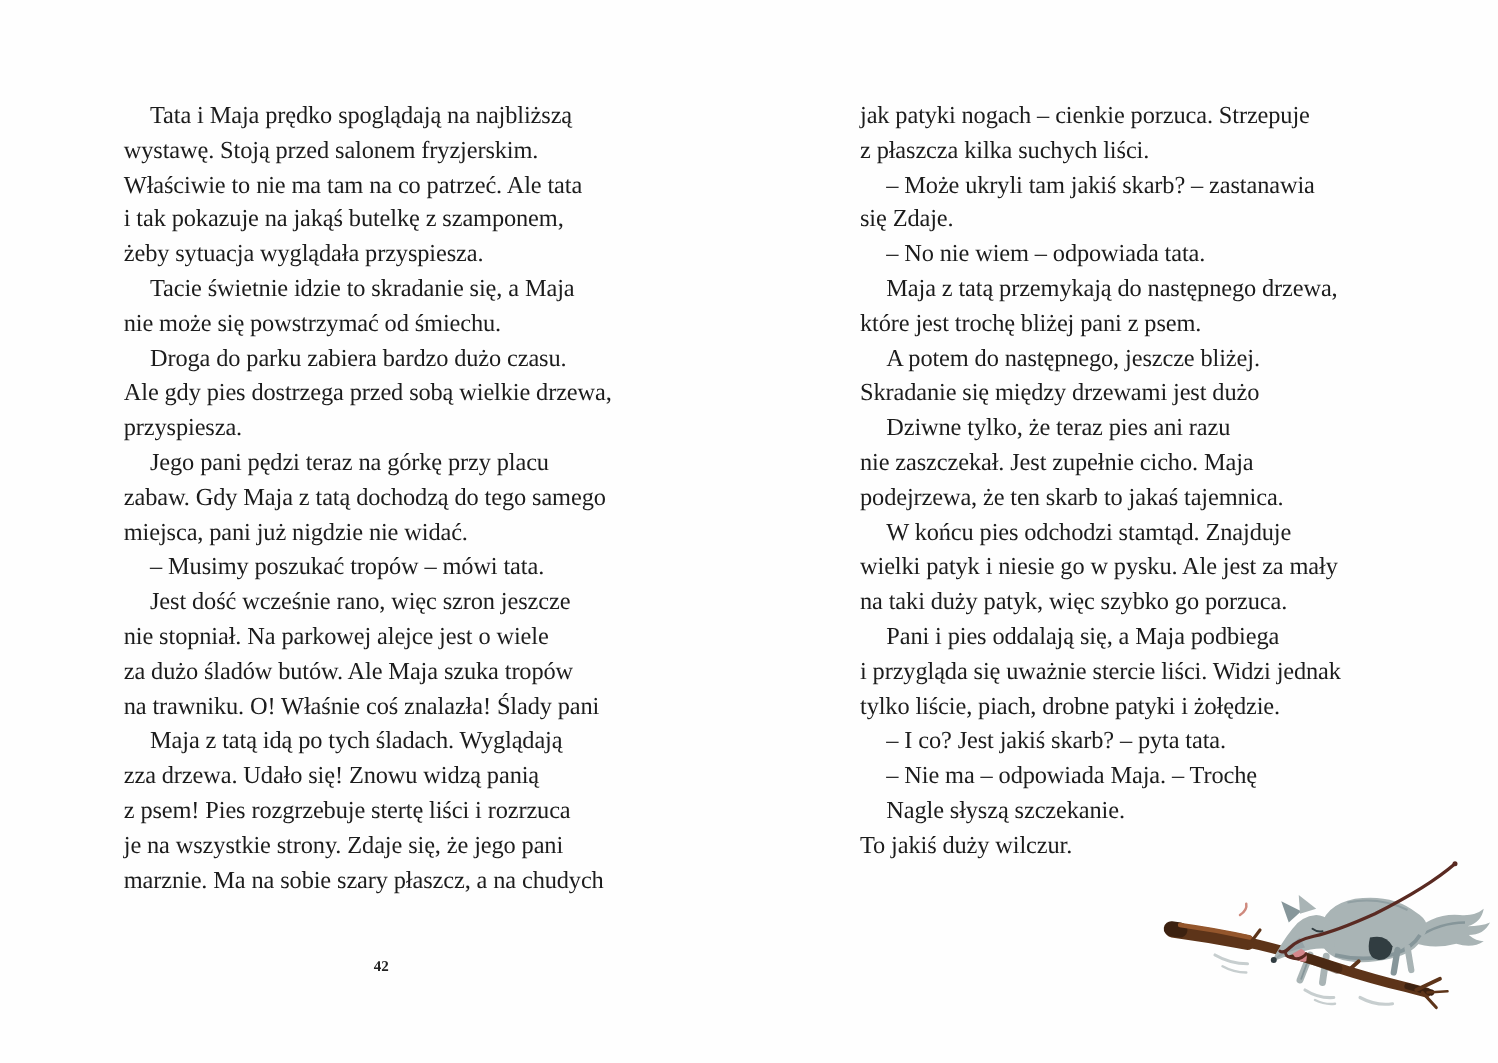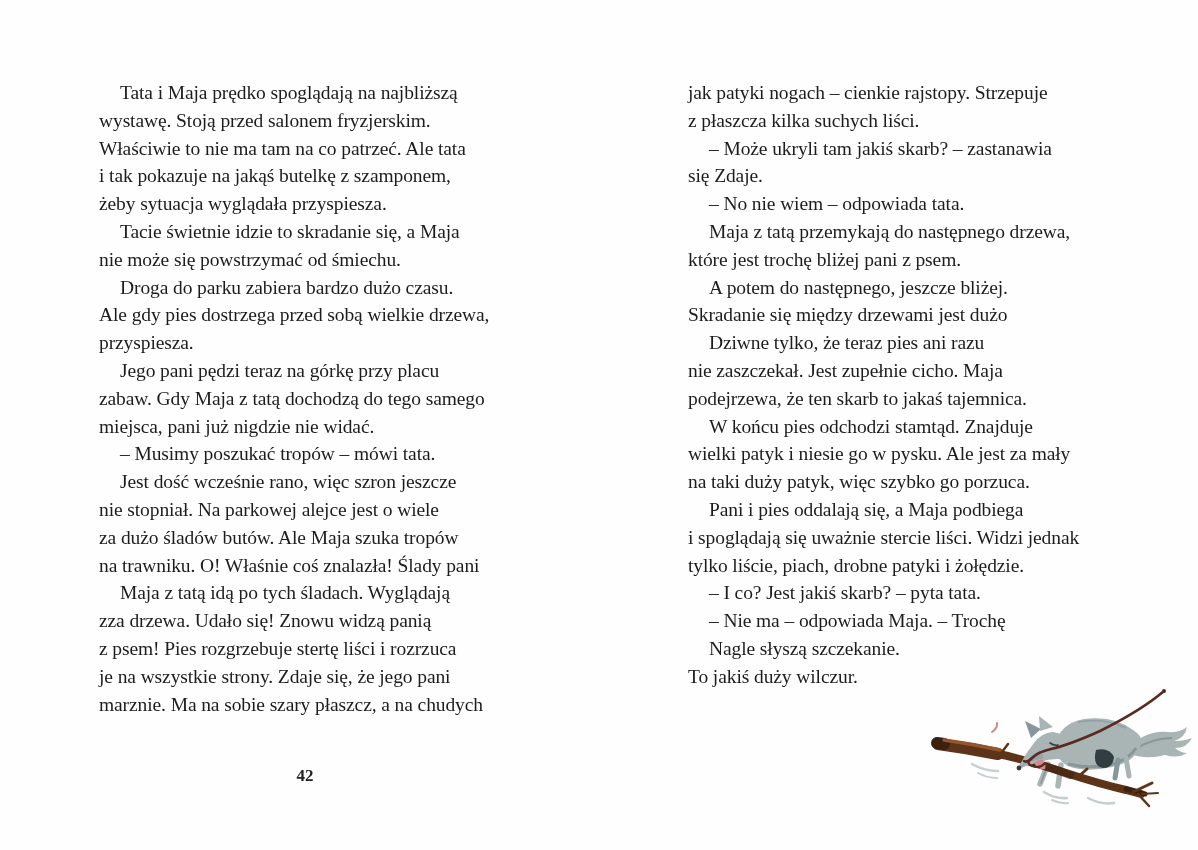--- a/index.html
+++ b/index.html
@@ -13,21 +13,21 @@
     position:absolute;top:79px;
     font-size:19.5px;line-height:27.8px;color:#1c1c1c;
     letter-spacing:-0.1px;white-space:nowrap;font-family:Liberation Serif, serif;
   }
   .col-left{left:99px;width:418px;}
   .col-right{left:688px;width:424px;}
   .line{height:27.8px;}
   .line.indent{padding-left:21px;}
   .page-number{
     position:absolute;left:99px;width:412px;top:766px;
-    text-align:center;font-size:17px;font-weight:700;color:#222;
+    text-align:center;font-size:12px;font-weight:700;color:#222;
   }
   .illustration{
     position:absolute;left:928px;top:686px;width:270px;height:162px;
   }
 </style>
 </head>
 <body>
 
 <div class="page">
 
@@ -51,37 +51,37 @@
       <div class="line">za dużo śladów butów. Ale Maja szuka tropów</div>
       <div class="line">na trawniku. O! Właśnie coś znalazła! Ślady pani</div>
       <div class="line indent">Maja z tatą idą po tych śladach. Wyglądają</div>
       <div class="line">zza drzewa. Udało się! Znowu widzą panią</div>
       <div class="line">z psem! Pies rozgrzebuje stertę liści i rozrzuca</div>
       <div class="line">je na wszystkie strony. Zdaje się, że jego pani</div>
       <div class="line">marznie. Ma na sobie szary płaszcz, a na chudych</div>
     </div>
 
   <div class="text-column col-right">
-      <div class="line">jak patyki nogach – cienkie rajstopy. Strzepuje</div>
+      <div class="line">jak patyki nogach – cienkie porzuca. Strzepuje</div>
       <div class="line">z płaszcza kilka suchych liści.</div>
       <div class="line indent">– Może ukryli tam jakiś skarb? – zastanawia</div>
       <div class="line">się Zdaje.</div>
       <div class="line indent">– No nie wiem – odpowiada tata.</div>
       <div class="line indent">Maja z tatą przemykają do następnego drzewa,</div>
       <div class="line">które jest trochę bliżej pani z psem.</div>
       <div class="line indent">A potem do następnego, jeszcze bliżej.</div>
       <div class="line">Skradanie się między drzewami jest dużo</div>
       <div class="line indent">Dziwne tylko, że teraz pies ani razu</div>
       <div class="line">nie zaszczekał. Jest zupełnie cicho. Maja</div>
       <div class="line">podejrzewa, że ten skarb to jakaś tajemnica.</div>
       <div class="line indent">W końcu pies odchodzi stamtąd. Znajduje</div>
       <div class="line">wielki patyk i niesie go w pysku. Ale jest za mały</div>
       <div class="line">na taki duży patyk, więc szybko go porzuca.</div>
       <div class="line indent">Pani i pies oddalają się, a Maja podbiega</div>
-      <div class="line">i spoglądają się uważnie stercie liści. Widzi jednak</div>
+      <div class="line">i przygląda się uważnie stercie liści. Widzi jednak</div>
       <div class="line">tylko liście, piach, drobne patyki i żołędzie.</div>
       <div class="line indent">– I co? Jest jakiś skarb? – pyta tata.</div>
       <div class="line indent">– Nie ma – odpowiada Maja. – Trochę</div>
       <div class="line indent">Nagle słyszą szczekanie.</div>
       <div class="line">To jakiś duży wilczur.</div>
     </div>
 
   <div class="page-number">42</div>
 
   <svg class="illustration" viewBox="0 0 270 162" xmlns="http://www.w3.org/2000/svg">

